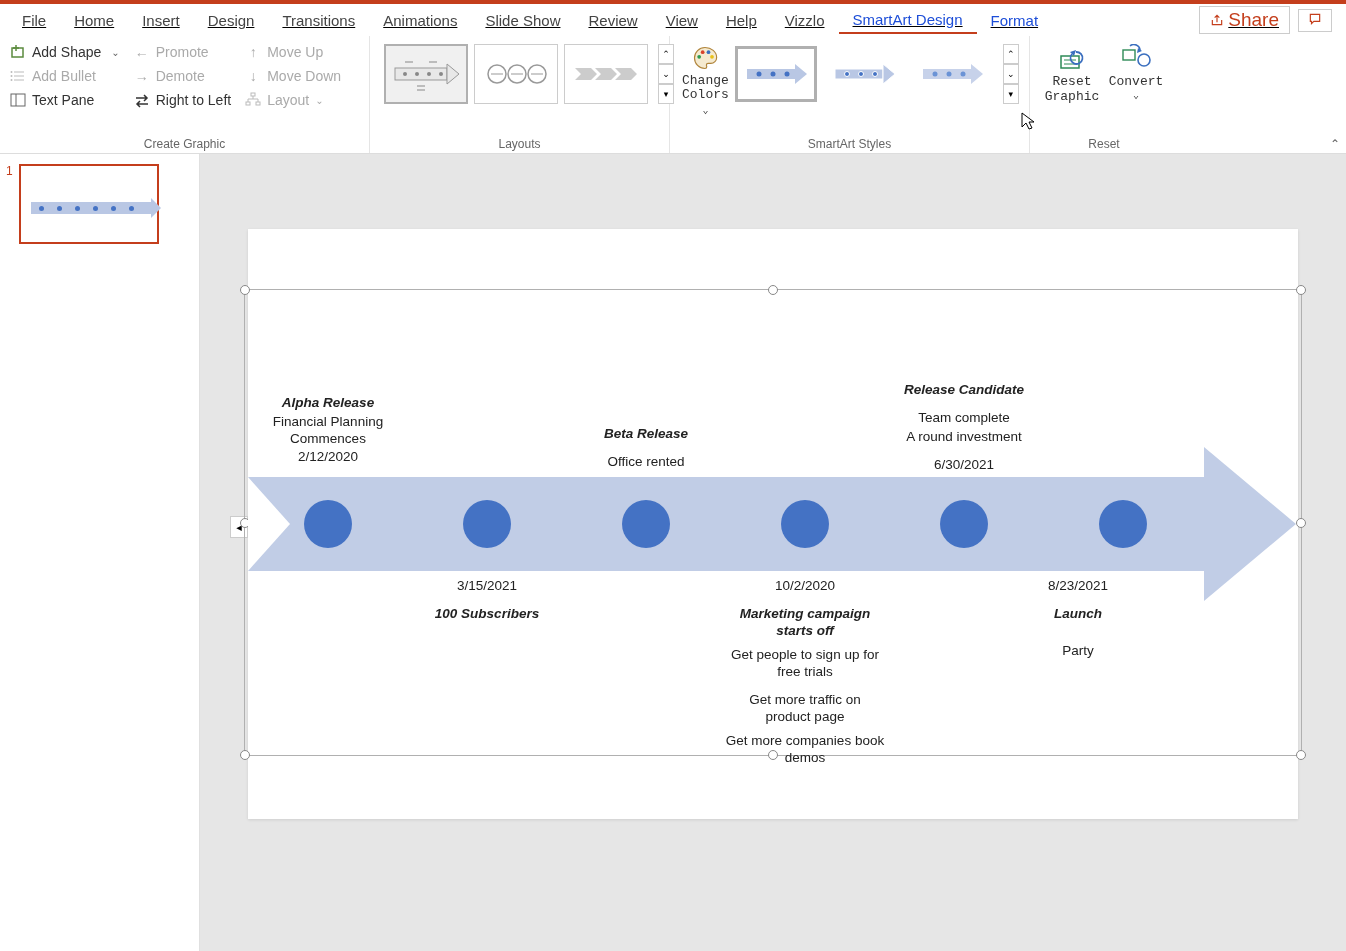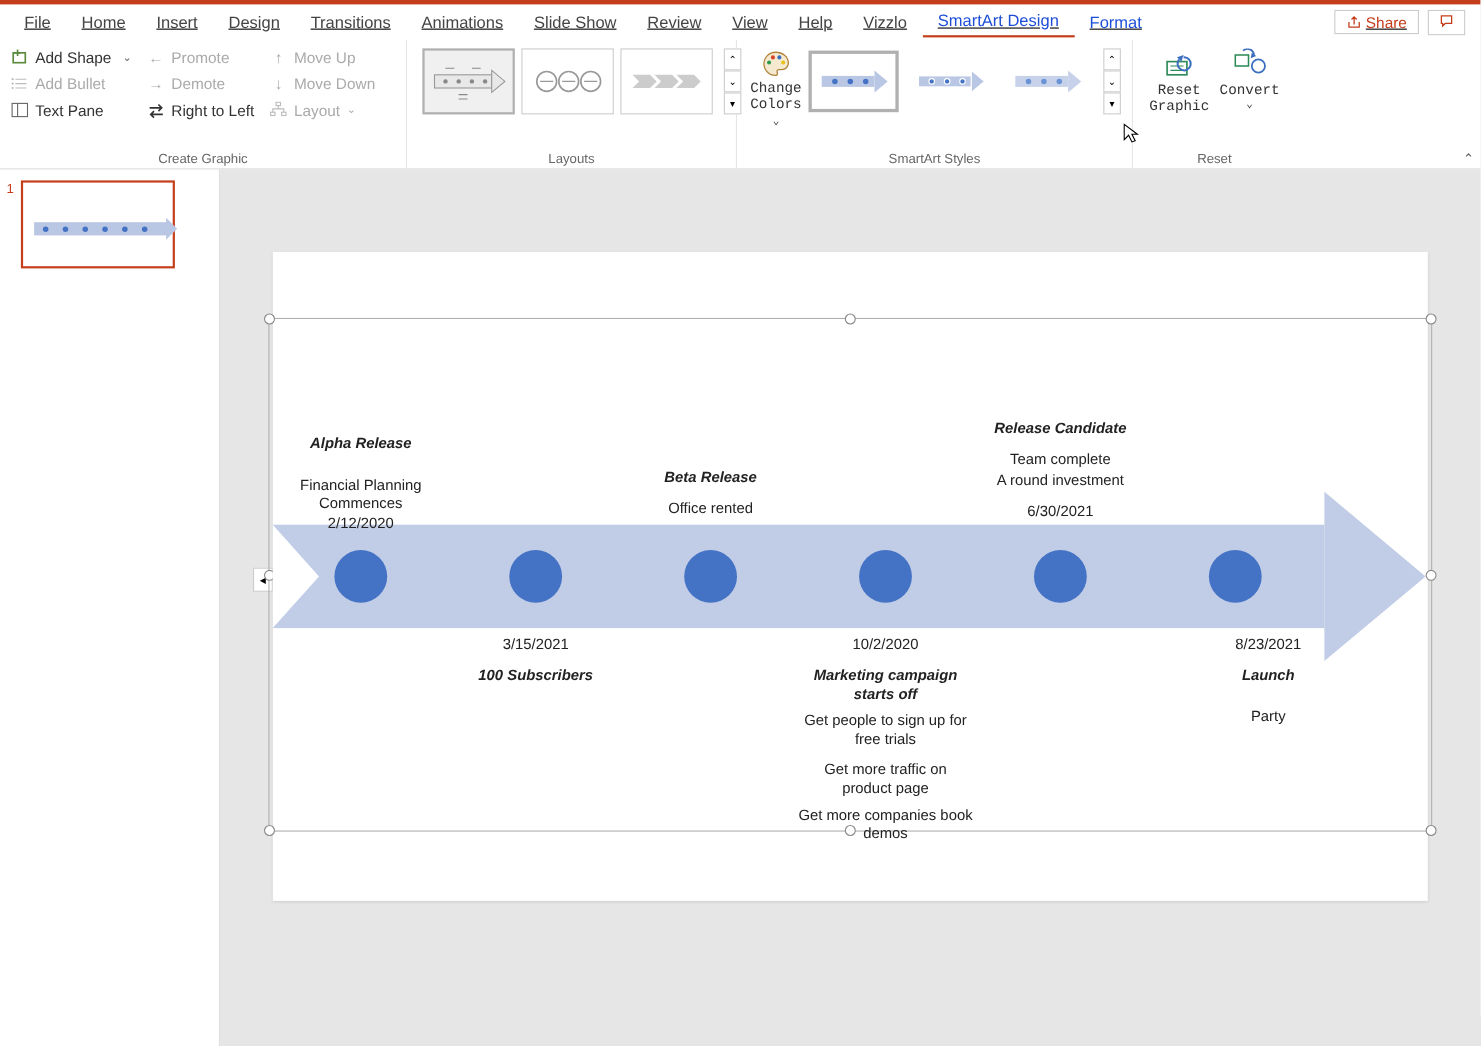--- a/index.html
+++ b/index.html
@@ -4,21 +4,21 @@
 <style>
   * { box-sizing: border-box; margin: 0; padding: 0; }
   body { font-family: "Segoe UI", Arial, sans-serif; background: #fff; width: 1346px; height: 951px; overflow: hidden; }
 
   .app-top-border { height: 4px; background: #c43e1c; }
   .ribbon-tabs { display: flex; align-items: center; height: 32px; padding: 0 8px; text-decoration: underline; }
   .ribbon-tab { font-size: 15px; color: #444; padding: 4px 14px; cursor: pointer; }
   .ribbon-tab.active { color: #c43e1c; border-bottom: 2px solid #c43e1c; }
   .ribbon-tab.red { color: #1d4ed8; }
   .ribbon-right { margin-left: auto; display: flex; align-items: center; gap: 8px; padding-right: 6px; }
-  .share-btn { border: 1px solid #ccc; padding: 2px 10px; font-size: 14px; color: #c43e1c; background: #fff; cursor: pointer; display: flex; align-items: center; gap: 4px; }
+  .share-btn { border: 1px solid #ccc; padding: 2px 10px; font-size: 19px; color: #c43e1c; background: #fff; cursor: pointer; display: flex; align-items: center; gap: 4px; }
   .comment-btn { border: 1px solid #ccc; padding: 2px 8px; color: #c43e1c; background: #fff; cursor: pointer; }
 
   .ribbon-body { display: flex; border-bottom: 1px solid #ddd; height: 118px; position: relative; }
   .ribbon-group { border-right: 1px solid #e5e5e5; padding: 4px 10px 0 10px; display: flex; flex-direction: column; height: 100%; }
   .group-content { flex: 1; display: flex; align-items: flex-start; }
   .group-label { text-align: center; font-size: 12px; color: #666; padding: 4px 0 2px 0; }
 
   .cg-col { display: flex; flex-direction: column; gap: 8px; padding-top: 4px; }
   .cg-row { display: flex; align-items: center; gap: 6px; font-size: 14px; color: #333; cursor: pointer; }
   .cg-row.disabled { color: #aaa; }
@@ -349,21 +349,21 @@
 
       <div class="milestone-dot" style="left:56px;top:271px"></div>
       <div class="milestone-dot" style="left:215px;top:271px"></div>
       <div class="milestone-dot" style="left:374px;top:271px"></div>
       <div class="milestone-dot" style="left:533px;top:271px"></div>
       <div class="milestone-dot" style="left:692px;top:271px"></div>
       <div class="milestone-dot" style="left:851px;top:271px"></div>
 
       <div class="ms-text" style="left:0px;top:165px">
         <div class="ms-title">Alpha Release</div>
-        <div class="ms-line" style="margin-top:20px">Financial Planning Commences</div>
+        <div class="ms-line" style="margin-top:1px">Financial Planning Commences</div>
         <div class="ms-date">2/12/2020</div>
       </div>
 
       <div class="ms-text" style="left:159px;top:348px">
         <div class="ms-date">3/15/2021</div>
         <div class="ms-title" style="margin-top:10px">100 Subscribers</div>
       </div>
 
       <div class="ms-text" style="left:318px;top:196px">
         <div class="ms-title">Beta Release</div>
@@ -378,21 +378,21 @@
         <div class="ms-line" style="margin-top:6px">Get more companies book demos</div>
       </div>
 
       <div class="ms-text" style="left:636px;top:152px">
         <div class="ms-title">Release Candidate</div>
         <div class="ms-line" style="margin-top:10px">Team complete</div>
         <div class="ms-line">A round investment</div>
         <div class="ms-date" style="margin-top:10px">6/30/2021</div>
       </div>
 
-      <div class="ms-text" style="left:825px;top:348px">
+      <div class="ms-text" style="left:750px;top:348px">
         <div class="ms-date">8/23/2021</div>
         <div class="ms-title" style="margin-top:10px">Launch</div>
         <div class="ms-line" style="margin-top:20px">Party</div>
       </div>
 
     </div>
   </div>
 </div>
 
 <svg class="cursor" style="left:1021px;top:112px" viewBox="0 0 16 20">

